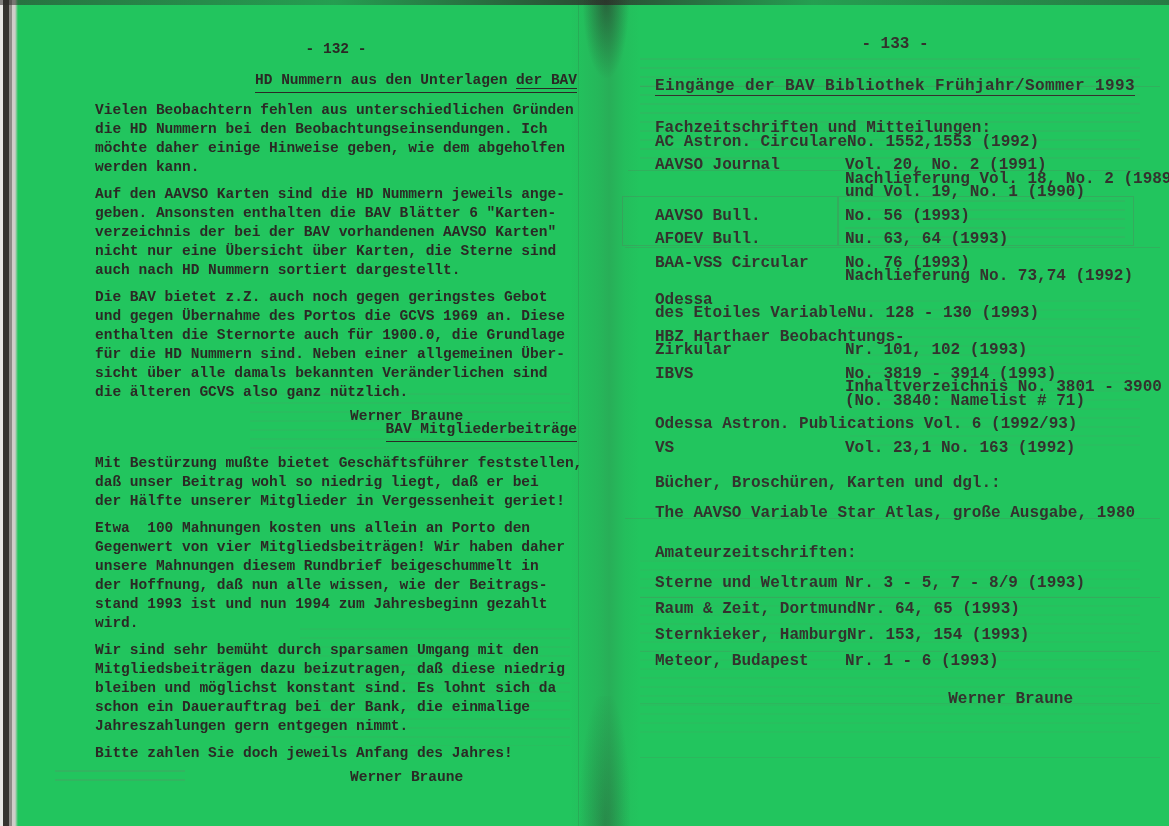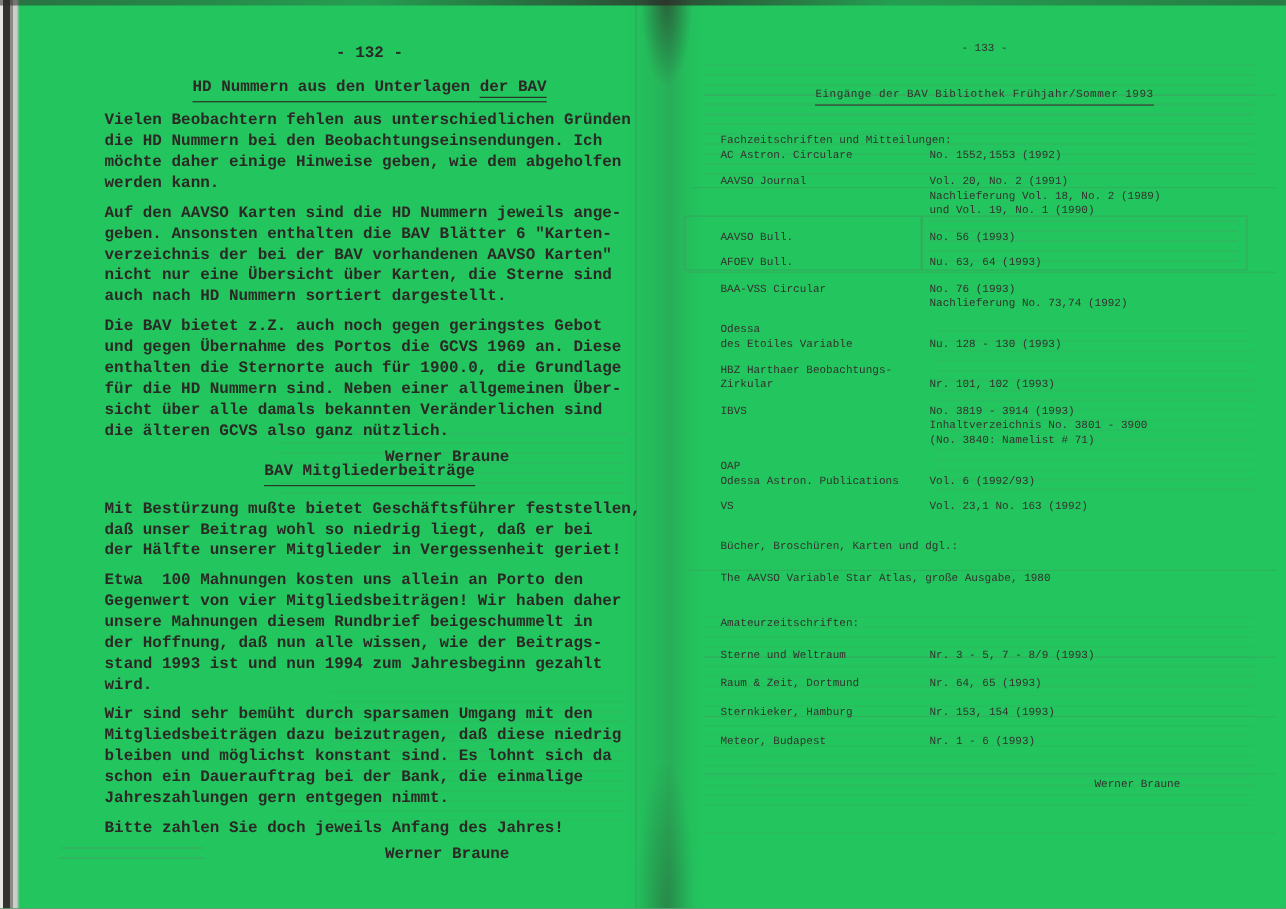--- a/index.html
+++ b/index.html
@@ -25,23 +25,23 @@
     background:radial-gradient(ellipse at 50% 100%,rgba(40,38,36,.28),rgba(40,38,36,0) 75%);}
   .fold-line{position:absolute;left:578px;top:0;width:1px;height:100%;background:rgba(60,56,52,.14);}
   .bleed{position:absolute;pointer-events:none;
     background:repeating-linear-gradient(180deg,rgba(120,114,106,.35) 0 2px,rgba(120,114,106,0) 2px 9px);
     filter:blur(.7px);}
   .bleed-box{position:absolute;pointer-events:none;border:1px solid rgba(105,99,92,.26);}
   .bleed-hline{position:absolute;pointer-events:none;height:1px;background:rgba(105,99,92,.2);}
   
   .content{position:absolute;}
   .content-left{left:95px;top:40px;width:482px;font-size:14.5px;line-height:19px;font-weight:bold;color:#2b2925;}
-  .content-right{left:655px;top:38px;width:480px;font-size:10px;line-height:13.5px;font-weight:400;color:#34322e;}
+  .content-right{left:655px;top:38px;width:480px;font-size:16px;line-height:13.5px;font-weight:700;color:#34322e;}
   .pagenum{text-align:center;white-space:pre;}
-  .ttl{text-align:center;margin-top:12px;}
+  .ttl{text-align:right;margin-top:12px;}
   .ttl .u{display:inline-block;border-bottom:1.5px solid #2b2925;padding-bottom:2px;white-space:pre;}
   .ttl .emph{font-weight:bold;border-bottom:1.5px solid #2b2925;}
   .para{margin-top:8px;}
   .tline{white-space:pre;}
   .sig{margin-top:5px;padding-left:255px;white-space:pre;}
   .article2{position:absolute;left:0;top:380px;width:100%;}
   .article2 .para:first-of-type{margin-top:12px;}
   
   .rp-title{text-align:center;margin-top:28px;}
   .rp-title .u{display:inline-block;border-bottom:1px solid #34322e;padding-bottom:2px;letter-spacing:.4px;white-space:pre;}
@@ -236,24 +236,20 @@
             <span class="ecl"></span>
             <span class="ecr">Inhaltverzeichnis No. 3801 - 3900</span>
           </div>
           <div class="erow">
             <span class="ecl"></span>
             <span class="ecr">(No. 3840: Namelist # 71)</span>
           </div>
         </div>
         <div class="entry">
           <div class="erow">
-            <span class="ecl">OAP</span>
-            <span class="ecr"></span>
-          </div>
-          <div class="erow">
             <span class="ecl">Odessa Astron. Publications </span>
             <span class="ecr">Vol. 6 (1992/93)</span>
           </div>
         </div>
         <div class="entry">
           <div class="erow">
             <span class="ecl">VS</span>
             <span class="ecr">Vol. 23,1 No. 163 (1992)</span>
           </div>
         </div>

